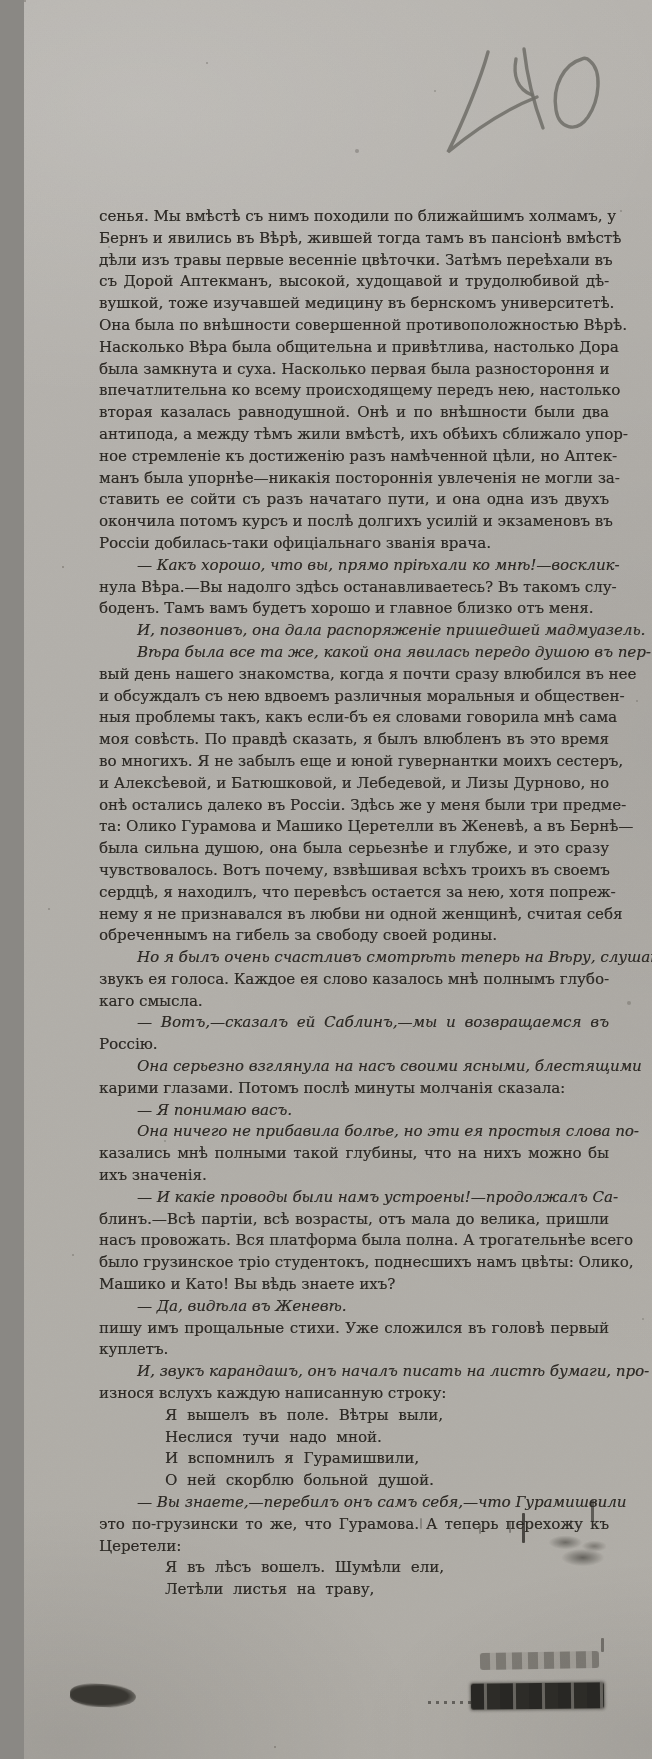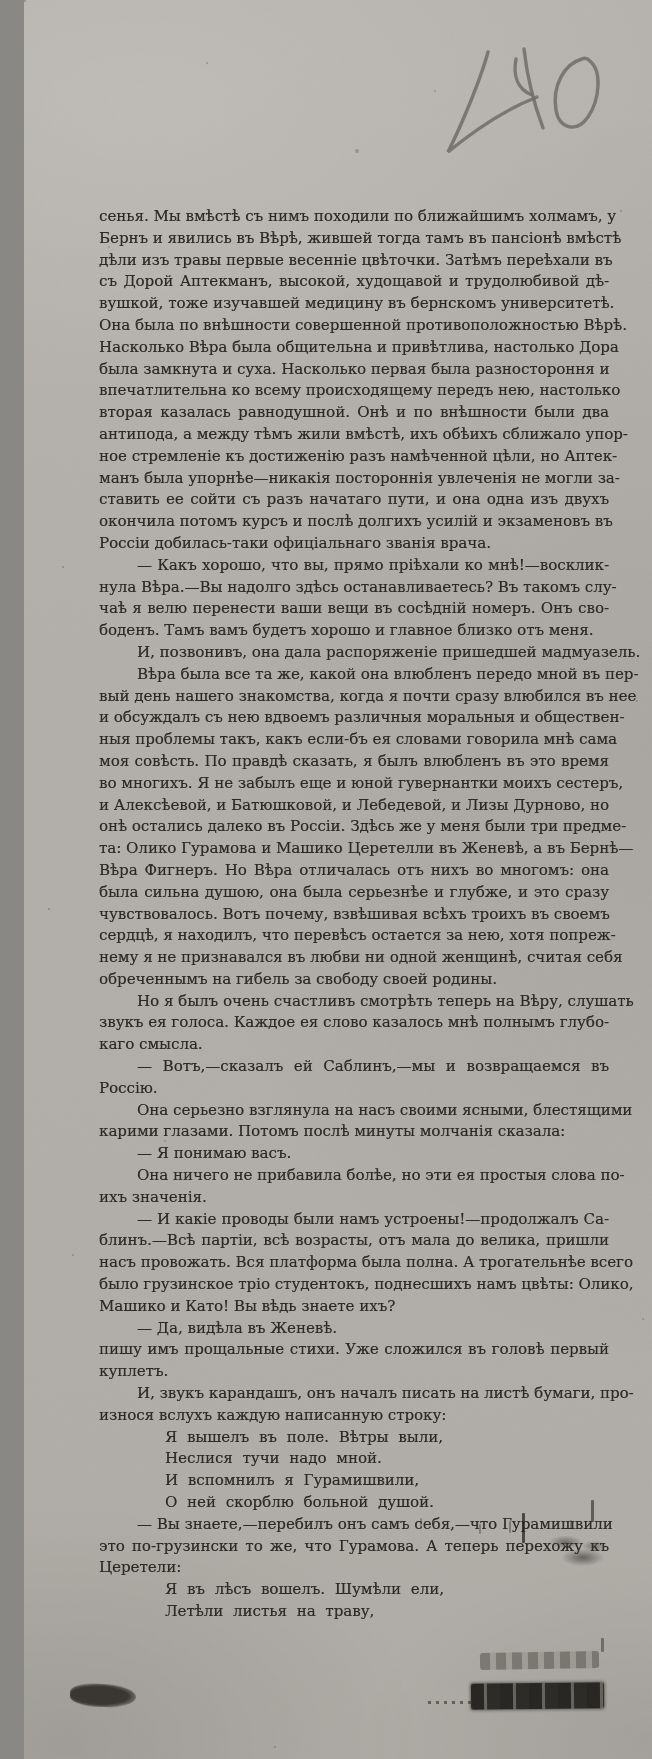--- a/index.html
+++ b/index.html
@@ -32,21 +32,21 @@
   .sr{position:absolute;width:1px;height:1px;overflow:hidden;clip:rect(0 0 0 0);}
   
   .text{position:absolute;left:75px;top:206px;width:510px;color:#2d2a25;}
   .line{
     height:21.8px;line-height:21.8px;font-size:15px;
     text-align:justify;text-align-last:justify;
     white-space:nowrap;overflow:visible;
     text-shadow:.3px .2px 0 rgba(45,42,37,.5);
   }
   .line.last{text-align-last:left;}
-  .block.indent .line.first{text-indent:38px;}
+  .block.indent .line.first{text-indent:38px;font-style:italic;}
   .block.verse .line{text-align:center;text-align-last:left;margin-left:66px;word-spacing:5px;white-space:nowrap;}
   
   .stain{position:absolute;pointer-events:none;}
   .stain-band-dark{left:447px;top:1683px;width:133px;height:26px;border-radius:2px;
     background:repeating-linear-gradient(90deg,#1f1e1b 0 13px,rgba(74,72,67,.75) 13px 16px,#24231f 16px 29px);
     box-shadow:0 0 3px 1px rgba(32,31,28,.55);transform:rotate(-.6deg);opacity:.93;filter:blur(.3px);}
   .stain-band-mid{left:456px;top:1652px;width:119px;height:17px;border-radius:3px;
     background:repeating-linear-gradient(90deg,rgba(66,63,57,.65) 0 10px,rgba(120,116,108,.35) 10px 16px);
     transform:rotate(-1deg);opacity:.7;filter:blur(.7px);}
   .stain-left{left:46px;top:1684px;width:66px;height:23px;border-radius:40% 55% 50% 45%;
@@ -108,37 +108,35 @@
         <div class="line">антипода, а между тѣмъ жили вмѣстѣ, ихъ обѣихъ сближало упор-</div>
         <div class="line">ное стремленіе къ достиженію разъ намѣченной цѣли, но Аптек-</div>
         <div class="line">манъ была упорнѣе—никакія постороннія увлеченія не могли за-</div>
         <div class="line">ставить ее сойти съ разъ начатаго пути, и она одна изъ двухъ</div>
         <div class="line">окончила потомъ курсъ и послѣ долгихъ усилій и экзаменовъ въ</div>
         <div class="line last">Россіи добилась-таки офиціальнаго званія врача.</div>
       </div>
       <div class="block para indent">
         <div class="line first">— Какъ хорошо, что вы, прямо пріѣхали ко мнѣ!—восклик-</div>
         <div class="line">нула Вѣра.—Вы надолго здѣсь останавливаетесь? Въ такомъ слу-</div>
-        <div class="line">чаѣ я велю перенести ваши вещи въ сосѣдній номеръ. Онъ сво-</div>
         <div class="line last">боденъ. Тамъ вамъ будетъ хорошо и главное близко отъ меня.</div>
       </div>
       <div class="block para indent">
         <div class="line first last">И, позвонивъ, она дала распоряженіе пришедшей мадмуазель.</div>
       </div>
       <div class="block para indent">
-        <div class="line first">Вѣра была все та же, какой она влюбленъ передо мной въ пер-</div>
+        <div class="line first">Вѣра была все та же, какой она явилась передо душою въ пер-</div>
         <div class="line">вый день нашего знакомства, когда я почти сразу влюбился въ нее</div>
         <div class="line">и обсуждалъ съ нею вдвоемъ различныя моральныя и обществен-</div>
         <div class="line">ныя проблемы такъ, какъ если-бъ ея словами говорила мнѣ сама</div>
         <div class="line">моя совѣсть. По правдѣ сказать, я былъ влюбленъ въ это время</div>
         <div class="line">во многихъ. Я не забылъ еще и юной гувернантки моихъ сестеръ,</div>
         <div class="line">и Алексѣевой, и Батюшковой, и Лебедевой, и Лизы Дурново, но</div>
         <div class="line">онѣ остались далеко въ Россіи. Здѣсь же у меня были три предме-</div>
         <div class="line">та: Олико Гурамова и Машико Церетелли въ Женевѣ, а въ Бернѣ—</div>
-        <div class="line">Вѣра Фигнеръ. Но Вѣра отличалась отъ нихъ во многомъ: она</div>
         <div class="line">была сильна душою, она была серьезнѣе и глубже, и это сразу</div>
         <div class="line">чувствовалось. Вотъ почему, взвѣшивая всѣхъ троихъ въ своемъ</div>
         <div class="line">сердцѣ, я находилъ, что перевѣсъ остается за нею, хотя попреж-</div>
         <div class="line">нему я не признавался въ любви ни одной женщинѣ, считая себя</div>
         <div class="line last">обреченнымъ на гибель за свободу своей родины.</div>
       </div>
       <div class="block para indent">
         <div class="line first">Но я былъ очень счастливъ смотрѣть теперь на Вѣру, слушать</div>
         <div class="line">звукъ ея голоса. Каждое ея слово казалось мнѣ полнымъ глубо-</div>
         <div class="line last">каго смысла.</div>
@@ -149,20 +147,21 @@
       </div>
       <div class="block para indent">
         <div class="line first">Она серьезно взглянула на насъ своими ясными, блестящими</div>
         <div class="line last">карими глазами. Потомъ послѣ минуты молчанія сказала:</div>
       </div>
       <div class="block para indent">
         <div class="line first last">— Я понимаю васъ.</div>
       </div>
       <div class="block para indent">
         <div class="line first">Она ничего не прибавила болѣе, но эти ея простыя слова по-</div>
+        <div class="line">казались мнѣ полными такой глубины, что на нихъ можно бы</div>
         <div class="line last">ихъ значенія.</div>
       </div>
       <div class="block para indent">
         <div class="line first">— И какіе проводы были намъ устроены!—продолжалъ Са-</div>
         <div class="line">блинъ.—Всѣ партіи, всѣ возрасты, отъ мала до велика, пришли</div>
         <div class="line">насъ провожать. Вся платформа была полна. А трогательнѣе всего</div>
         <div class="line">было грузинское тріо студентокъ, поднесшихъ намъ цвѣты: Олико,</div>
         <div class="line last">Машико и Като! Вы вѣдь знаете ихъ?</div>
       </div>
       <div class="block para indent">

